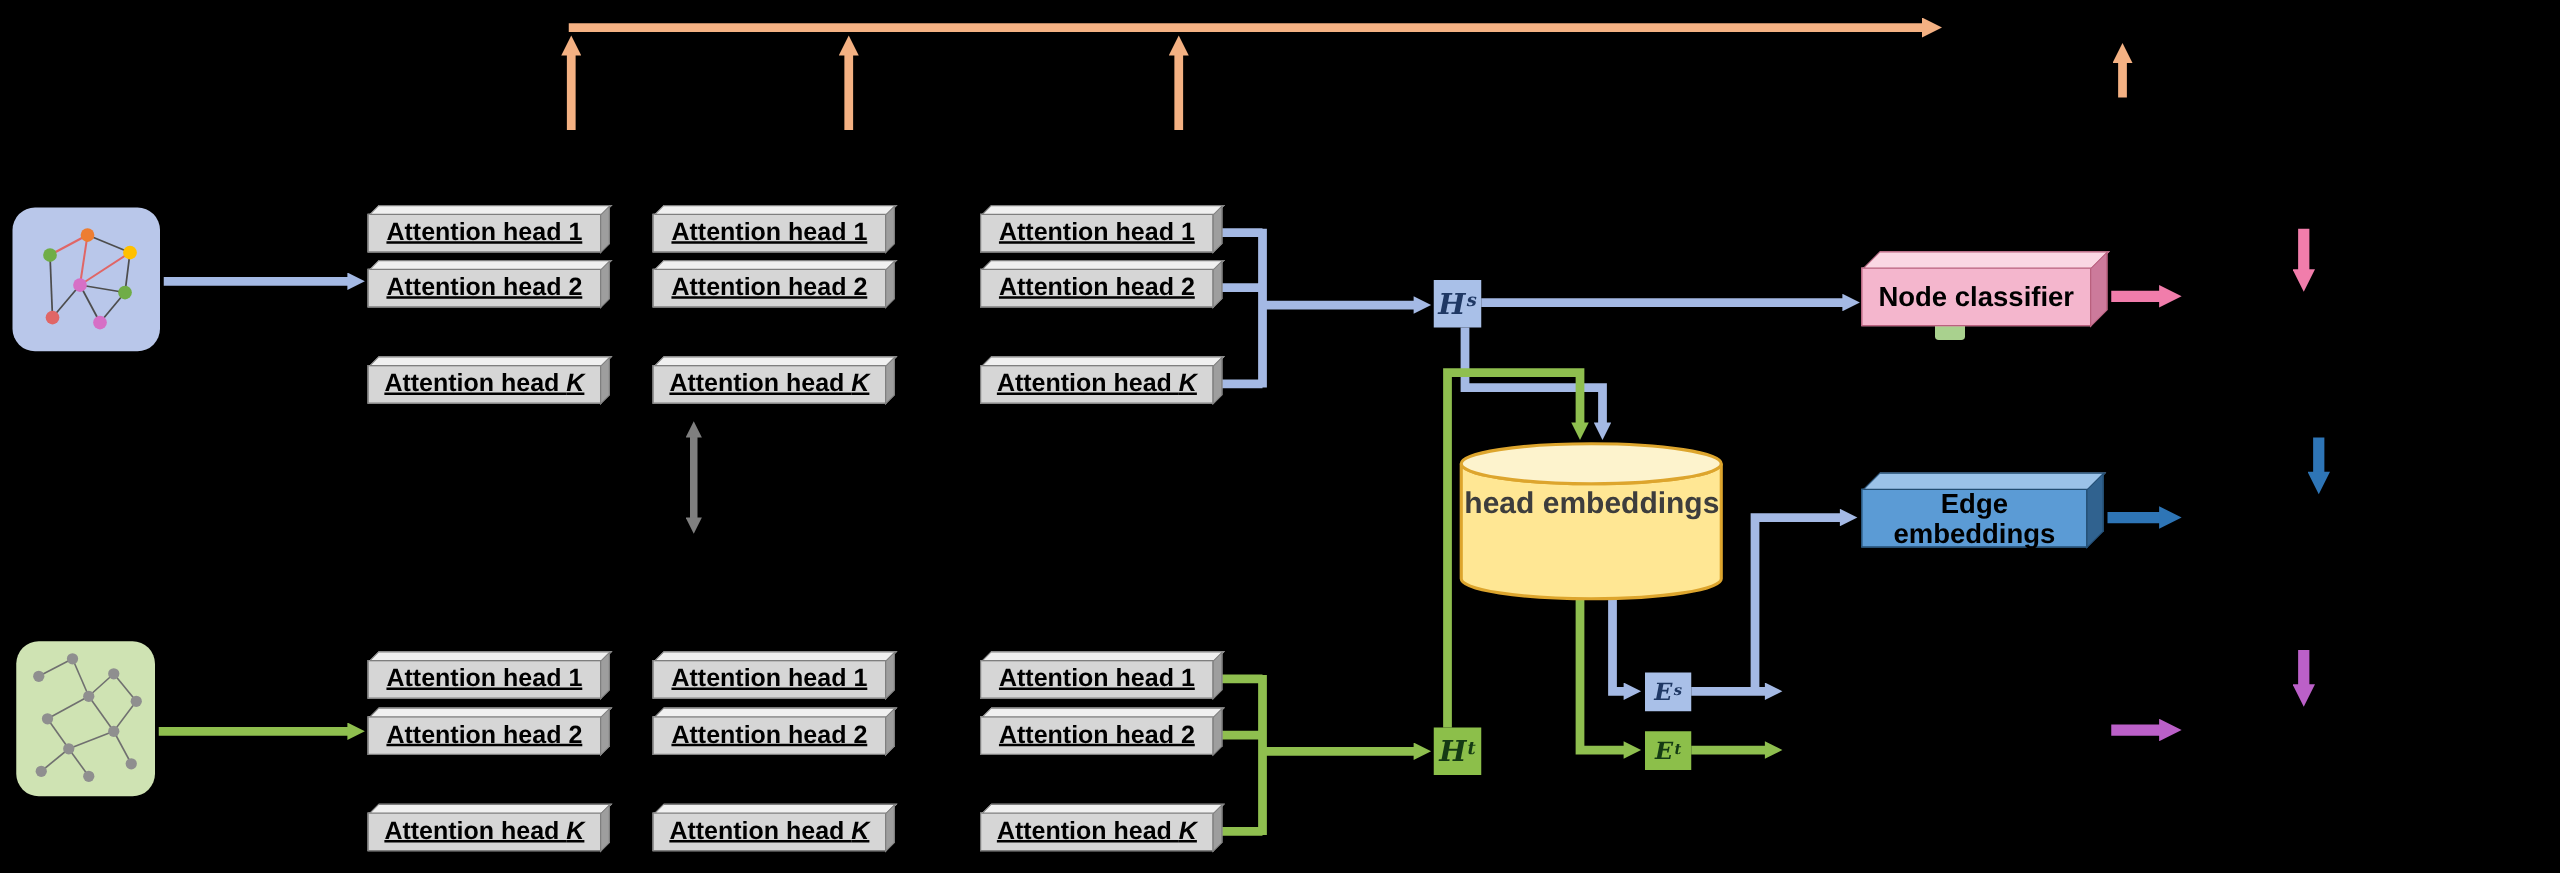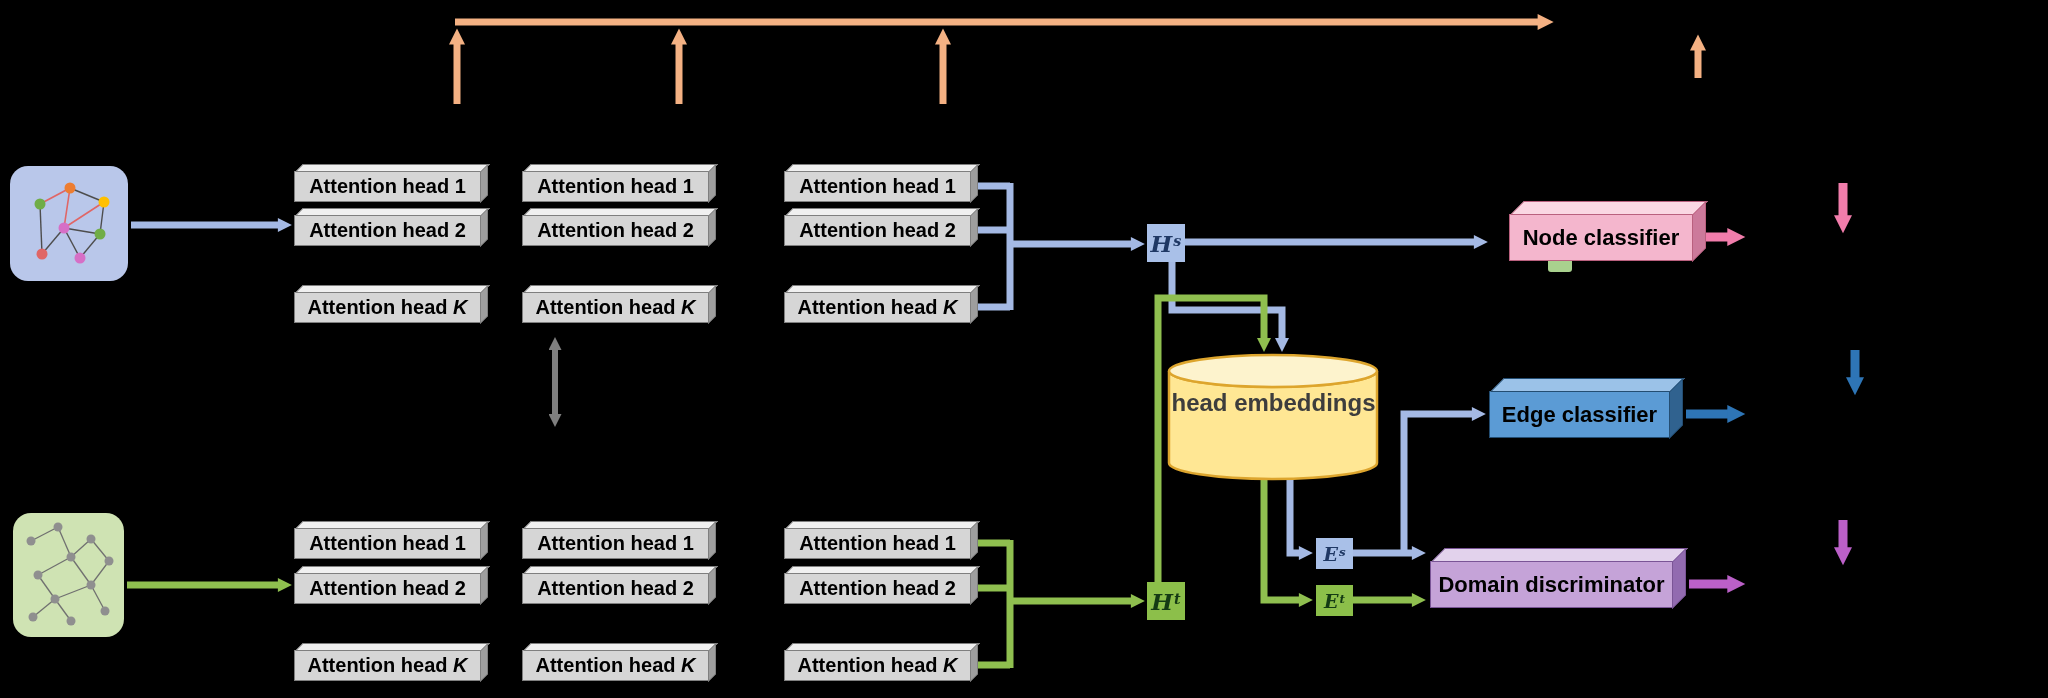--- a/index.html
+++ b/index.html
@@ -18,25 +18,25 @@
            font-weight:bold; color:#000; background:var(--face); border:1px solid var(--edge);
            text-align:center; line-height:1.05; }
   .box3d::before { content:""; position:absolute; left:0; bottom:100%; width:100%; height:var(--d);
            background:var(--topc); border:1px solid var(--edge);
            transform:skewX(-45deg); transform-origin:0 100%; }
   .box3d::after { content:""; position:absolute; left:100%; top:0; width:var(--d); height:100%;
            background:var(--side); border:1px solid var(--edge);
            transform:skewY(-45deg); transform-origin:0 0; }
 
   .ah { width:187px; height:31px; --d:6px; --face:#d6d6d6; --topc:#f0f0f0; --side:#9e9e9e; --edge:#7f7f7f;
-        font-size:20px; }
+        font-size:20px;text-decoration:underline; }
   .ah i { font-style:italic; }
 
   .classifier { height:47px; --d:12px; font-size:22px; }
-  .node-cls  { left:1489px; top:214px; width:184px;margin-left:20px; --face:#f4b6cd; --topc:#fad7e3; --side:#cc7a9b; --edge:#b9607e; }
+  .node-cls  { left:1489px; top:214px; width:184px; --face:#f4b6cd; --topc:#fad7e3; --side:#cc7a9b; --edge:#b9607e; }
   .edge-cls  { left:1489px; top:391px; width:181px; --face:#5b9bd5; --topc:#9bc2e8; --side:#30628f; --edge:#234d72; }
   .dom-disc  { left:1430px; top:561px; width:243px; --face:#c5a3d8; --topc:#e2d2ec; --side:#926bb0; --edge:#7a5596; }
 
   
   .chip { position:absolute; display:flex; align-items:center; justify-content:center;
           font-family:"DejaVu Serif", serif; font-weight:bold; }
   .chip i { font-style:italic; }
   .chip sup { font-size:0.62em; font-style:italic; margin-left:1px; transform:translateY(-2px); }
   .chip-hs { left:1147px; top:224px; width:38px; height:38px; background:#a9c0e8; color:#1f3864; font-size:23px; }
   .chip-ht { left:1147px; top:582px; width:38px; height:38px; background:#8cbf4a; color:#143a14; font-size:23px; }
@@ -255,19 +255,16 @@
   <div class="cyl-label">
     <div>head embeddings</div>
   </div>
 
   <div class="green-chip"></div>
 
   <div class="box3d classifier node-cls">
       <span>Node classifier</span>
     </div>
   <div class="box3d classifier edge-cls">
-      <span>Edge classifier</span>
-    </div>
-  <div class="box3d classifier dom-disc">
-      <span>Domain discriminator</span>
+      <span>Edge embeddings</span>
     </div>
 
 </div>
 
 </body></html>

